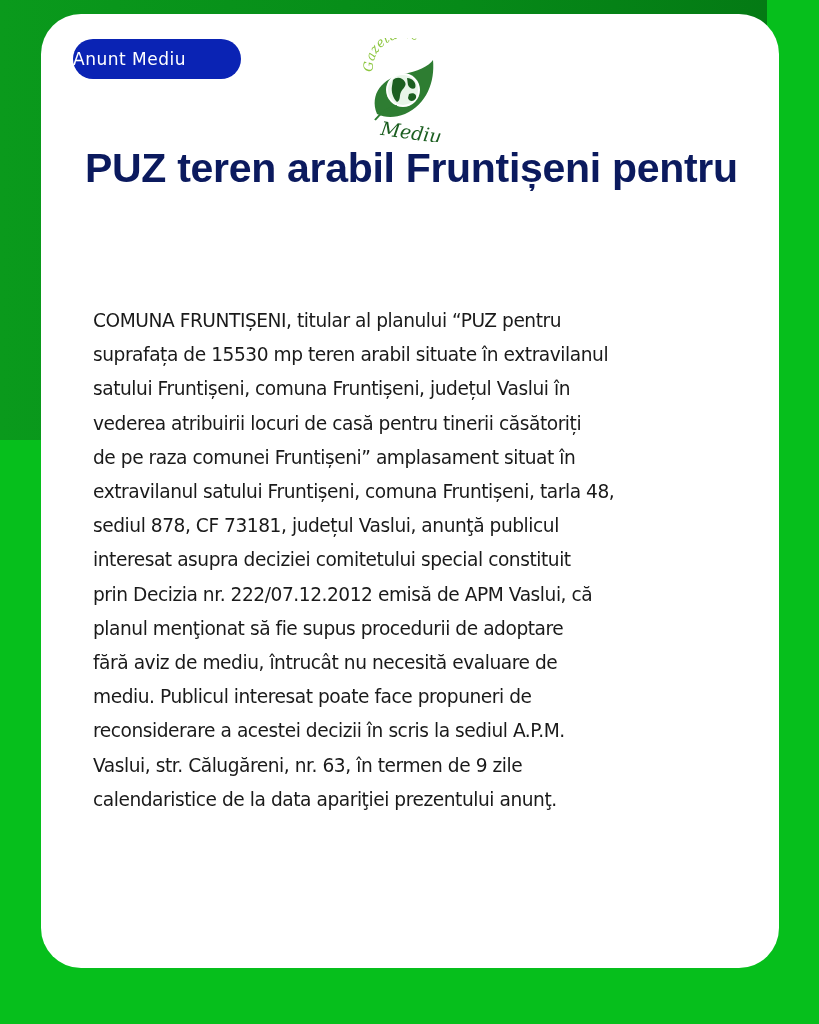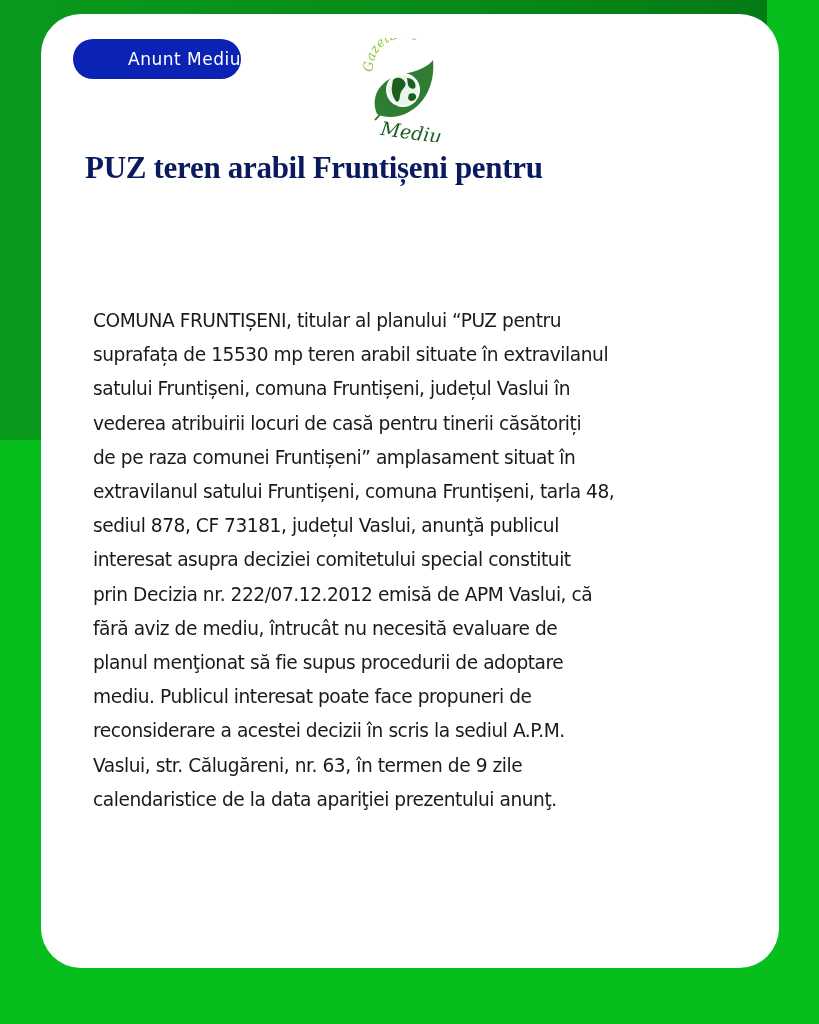--- a/index.html
+++ b/index.html
@@ -25,35 +25,35 @@
     .badge {
       position: absolute;
       left: 32px; top: 25px;
       width: 168px; height: 40px;
       background: #0a23b4;
       border-radius: 20px;
       color: #ffffff;
       font-family: "DejaVu Sans", sans-serif;
       font-size: 17px;
       letter-spacing: 0.5px;
-      display: flex; align-items: center; justify-content: flex-end;
+      display: flex; align-items: center; justify-content: flex-start;
     }
     .logo {
       position: absolute;
       left: 318px; top: 24px;
       width: 88px; height: 104px;
     }
     .title {
       position: absolute;
       left: 44px; top: 130px;
       width: 680px;
       color: #0b1a5e;
-      font-family: Liberation Serif, serif;
+      font-family: Liberation Sans, sans-serif;
       font-weight: bold;
-      font-size: 31px;
+      font-size: 41px;
       line-height: 48px;
       letter-spacing: -0.3px;
     }
     .body-text {
       position: absolute;
       left: 44px; top: 290px;
       width: 660px;
       color: #1a1a1a;
       font-family: "DejaVu Sans", sans-serif;
       font-size: 18.6px;
@@ -99,21 +99,21 @@
   <div class="body-text">
     <span class="line">COMUNA FRUNTIȘENI, titular al planului “PUZ pentru</span>
     <span class="line">suprafața de 15530 mp teren arabil situate în extravilanul</span>
     <span class="line">satului Fruntișeni, comuna Fruntișeni, județul Vaslui în</span>
     <span class="line">vederea atribuirii locuri de casă pentru tinerii căsătoriți</span>
     <span class="line">de pe raza comunei Fruntișeni” amplasament situat în</span>
     <span class="line">extravilanul satului Fruntișeni, comuna Fruntișeni, tarla 48,</span>
     <span class="line">sediul 878, CF 73181, județul Vaslui, anunţă publicul</span>
     <span class="line">interesat asupra deciziei comitetului special constituit</span>
     <span class="line">prin Decizia nr. 222/07.12.2012 emisă de APM Vaslui, că</span>
+    <span class="line">planul menţionat să fie supus procedurii de adoptare</span>
     <span class="line">fără aviz de mediu, întrucât nu necesită evaluare de</span>
-    <span class="line">planul menţionat să fie supus procedurii de adoptare</span>
     <span class="line">mediu. Publicul interesat poate face propuneri de</span>
     <span class="line">reconsiderare a acestei decizii în scris la sediul A.P.M.</span>
     <span class="line">Vaslui, str. Călugăreni, nr. 63, în termen de 9 zile</span>
     <span class="line">calendaristice de la data apariţiei prezentului anunţ.</span>
   </div>
 
 </div>
 
 </body></html>

